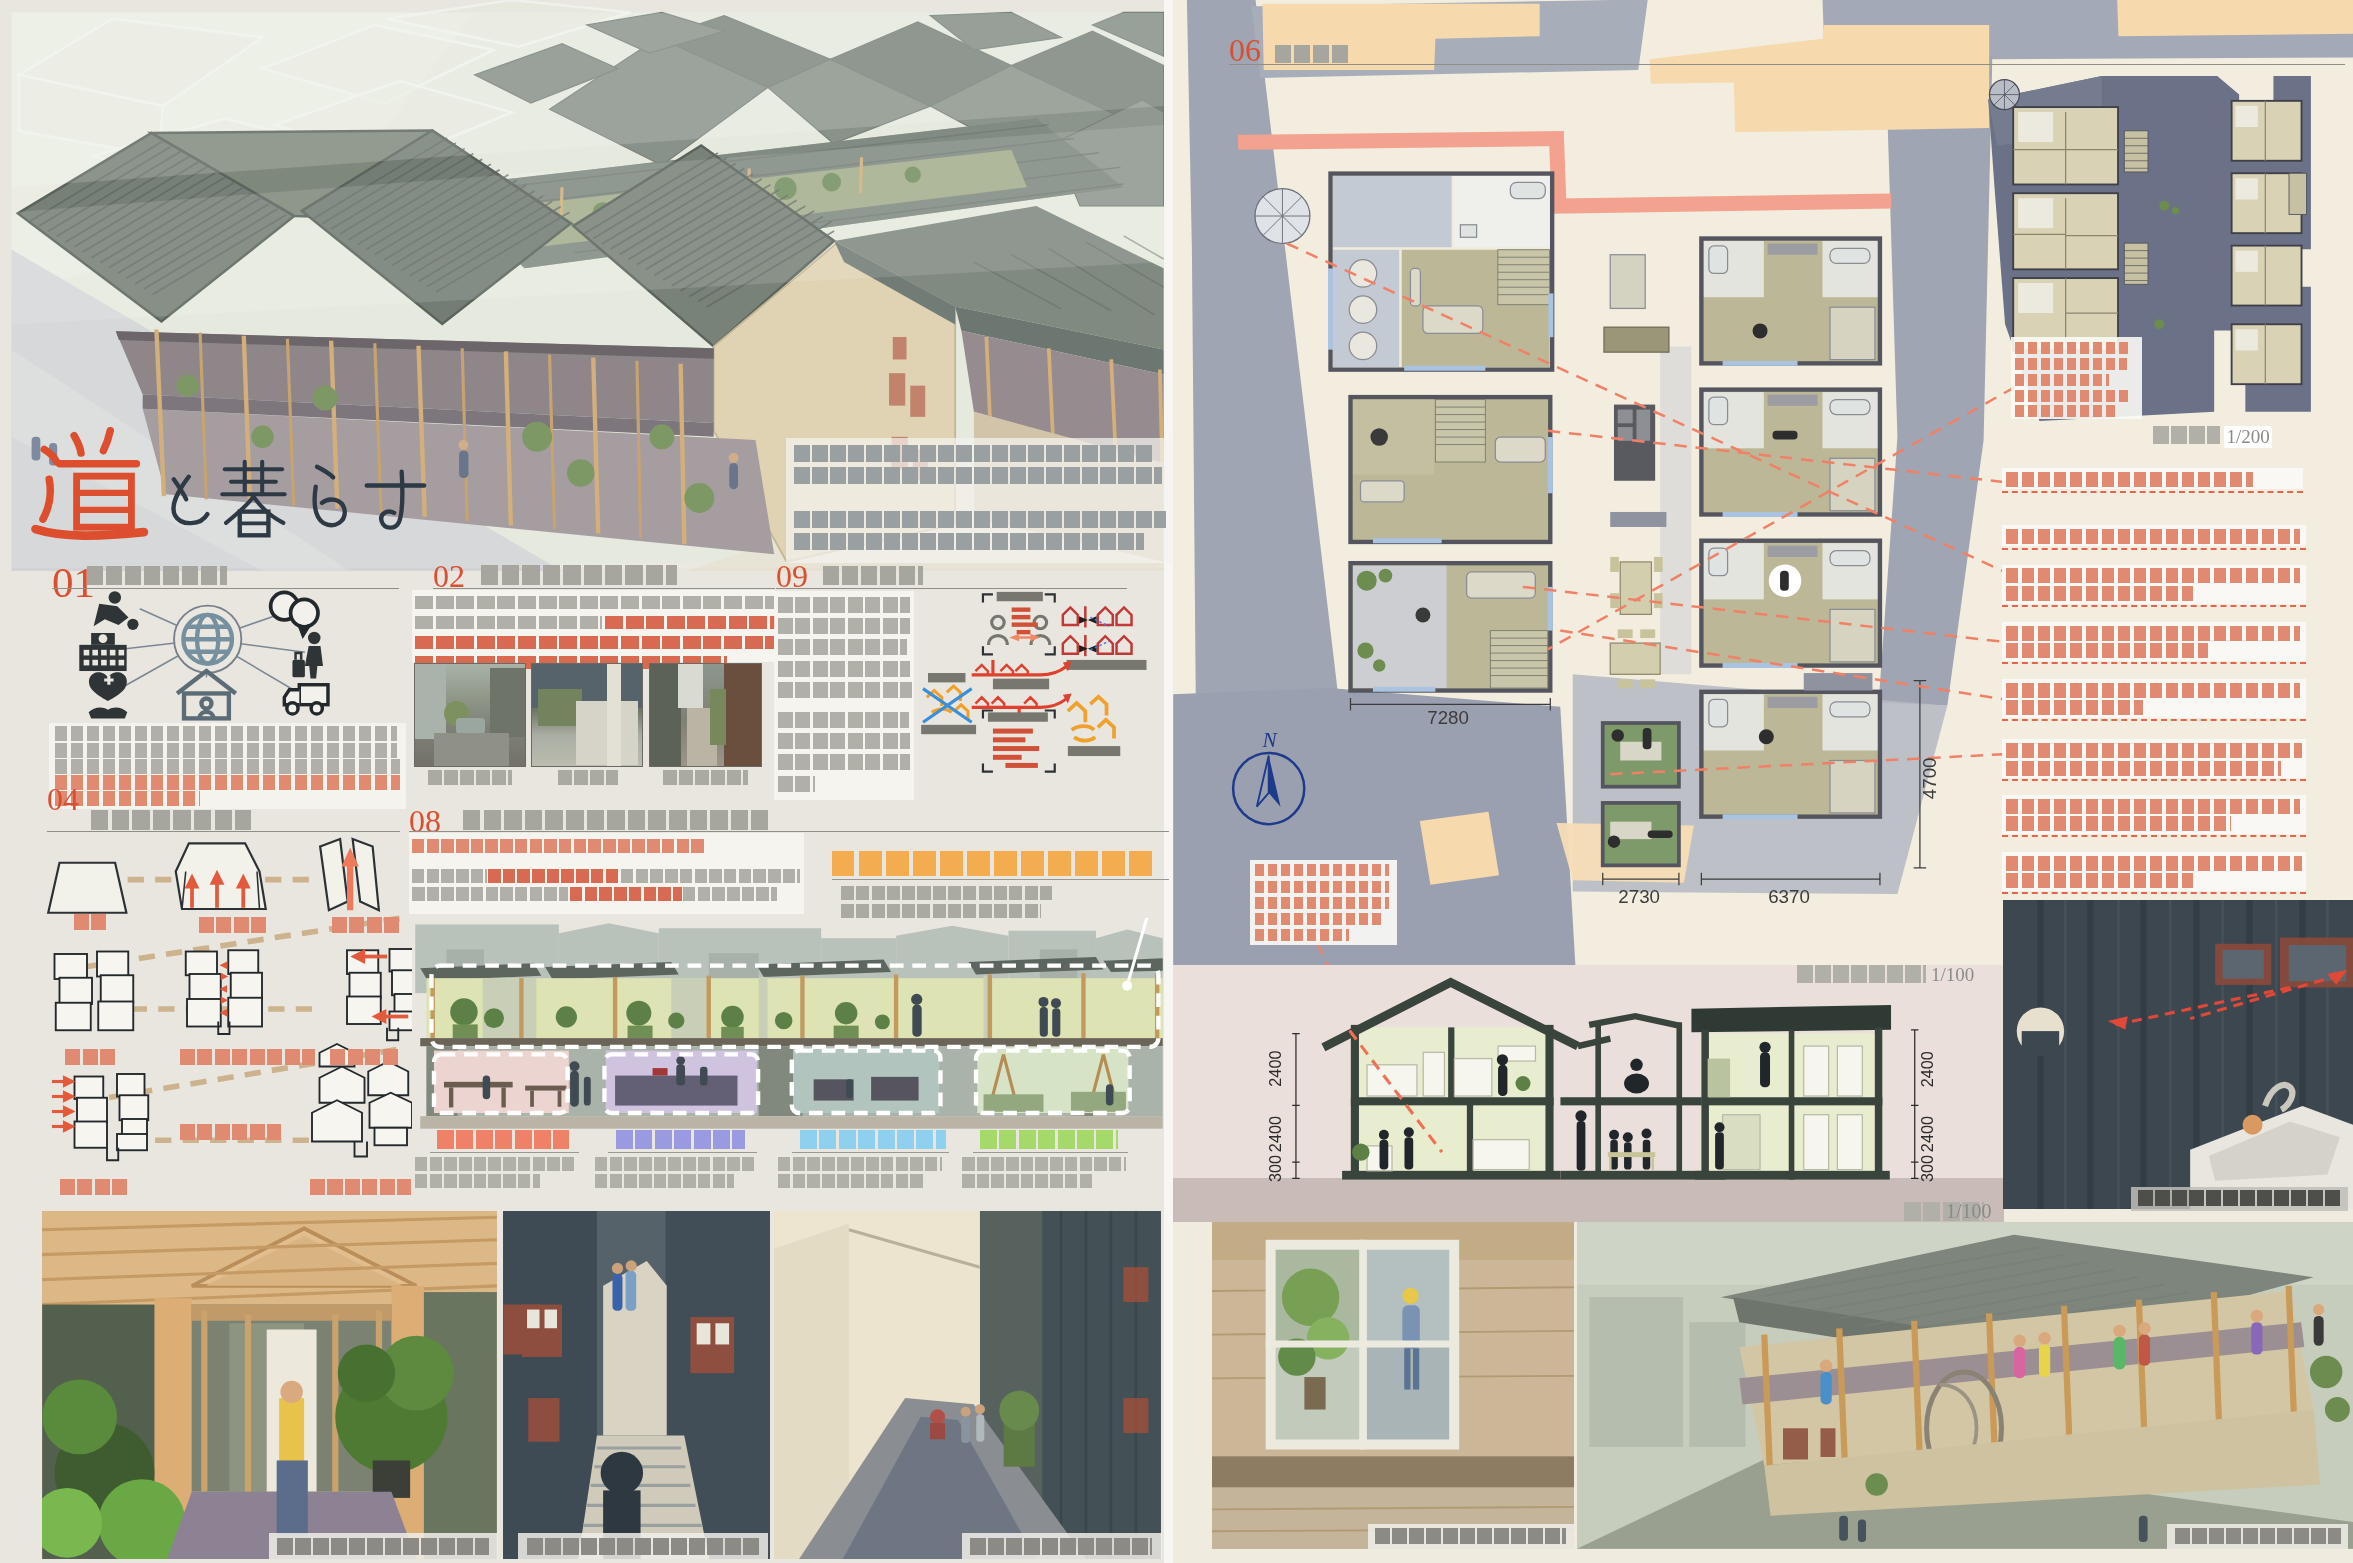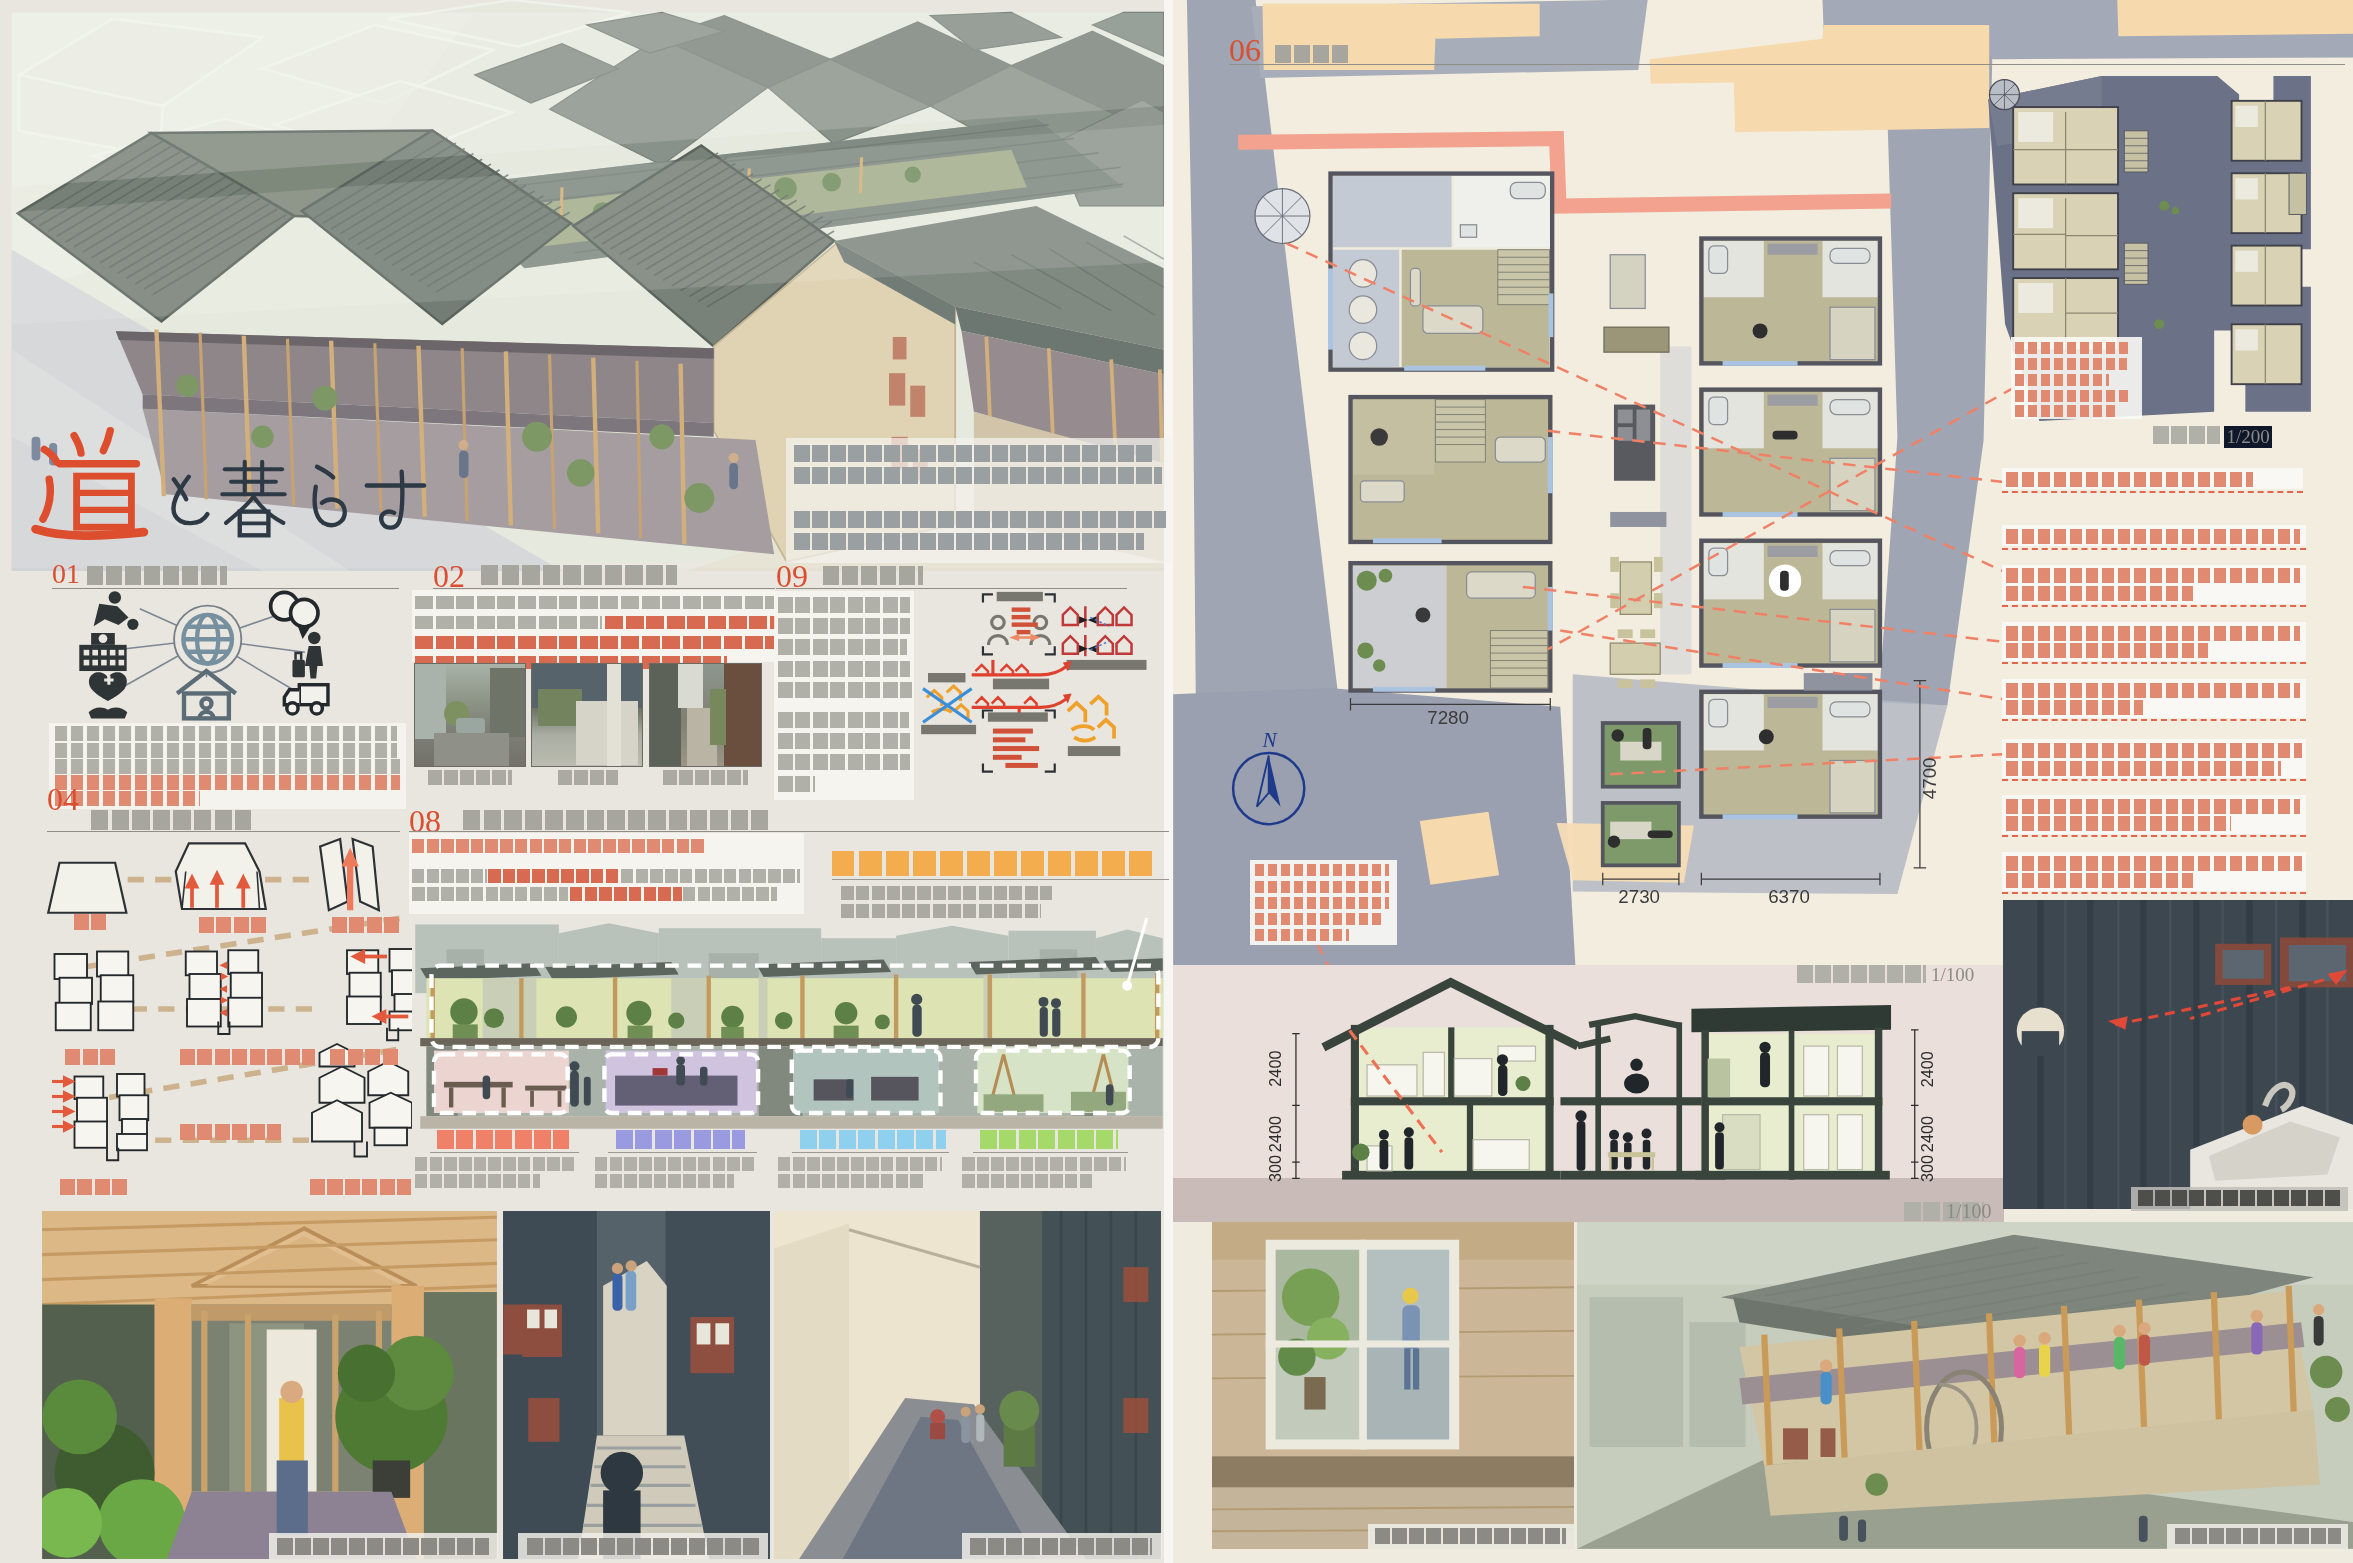--- a/index.html
+++ b/index.html
@@ -205,21 +205,21 @@
   </g>
 </svg>
 
 <div class="abs" style="left:786px;top:438px;width:395px;height:125px;background:rgba(244,243,238,.72);"></div>
 
 <div class="jl" style="left:794px;top:445px;width:360px;height:17px;--c:#9aa0a2;--g:15.6px;--s:18px"></div>
 <div class="jl" style="left:794px;top:467px;width:368px;height:17px;--c:#9aa0a2;--g:15.6px;--s:18px"></div>
 <div class="jl" style="left:794px;top:511px;width:372px;height:17px;--c:#9aa0a2;--g:15.6px;--s:18px"></div>
 <div class="jl" style="left:794px;top:533px;width:350px;height:17px;--c:#9aa0a2;--g:15.6px;--s:18px"></div>
 
-<div class="num" style="left:52px;top:558px;font-size:28px;">01</div>
+<div class="num" style="left:52px;top:558px;font-size:43px;">01</div>
 
 <div class="jl" style="left:87px;top:566px;width:140px;height:19px;--c:#a6a59e;--g:16px;--s:19px"></div>
 
 <div class="abs" style="left:52px;top:588px;width:347px;height:1.2px;background:#8f8e87"></div>
 
 <div class="num" style="left:433px;top:558px;font-size:32px;">02</div>
 
 <div class="jl" style="left:481px;top:565px;width:196px;height:20px;--c:#a6a59e;--g:17.5px;--s:20.6px"></div>
 
 <div class="abs" style="left:433px;top:588px;width:342px;height:1.2px;background:#8f8e87"></div>
@@ -1192,21 +1192,21 @@
       </g>
 
   <g fill="#6d8c50">
         <circle cx="300" cy="230" r="8"></circle>
         <circle cx="318" cy="238" r="6"></circle>
         <circle cx="292" cy="420" r="8"></circle>
       </g>
 </svg>
 
 <div class="jl" style="left:2153px;top:426px;width:67px;height:17.5px;--c:#b0afa8;--g:15.6px;--s:18px"></div>
-<div class="cap" style="left:2224px;top:426px;font-size:19px;background:#0f172a;padding:0 2.5px;">1/200</div>
+<div class="cap" style="left:2224px;top:426px;font-size:19px;background:#ffffff;padding:0 2.5px;">1/200</div>
 
 <div class="abs" style="left:2011px;top:337px;width:131px;height:82px;background:rgba(250,249,245,.9)"></div>
 <div class="jl" style="left:2015px;top:342px;width:116px;height:12px;--c:#e08a72;--g:9.4px;--s:13px"></div>
 <div class="jl" style="left:2015px;top:358px;width:112px;height:12px;--c:#e08a72;--g:9.4px;--s:13px"></div>
 <div class="jl" style="left:2015px;top:374px;width:94px;height:12px;--c:#e08a72;--g:9.4px;--s:13px"></div>
 <div class="jl" style="left:2015px;top:390px;width:116px;height:12px;--c:#e08a72;--g:9.4px;--s:13px"></div>
 <div class="jl" style="left:2015px;top:405px;width:100px;height:12px;--c:#e08a72;--g:9.4px;--s:13px"></div>
 
 <div class="abs" style="left:1250px;top:860px;width:147px;height:85px;background:rgba(250,249,245,.92)"></div>
 <div class="jl" style="left:1255px;top:864px;width:134px;height:12px;--c:#e08a72;--g:9.4px;--s:13px"></div>

